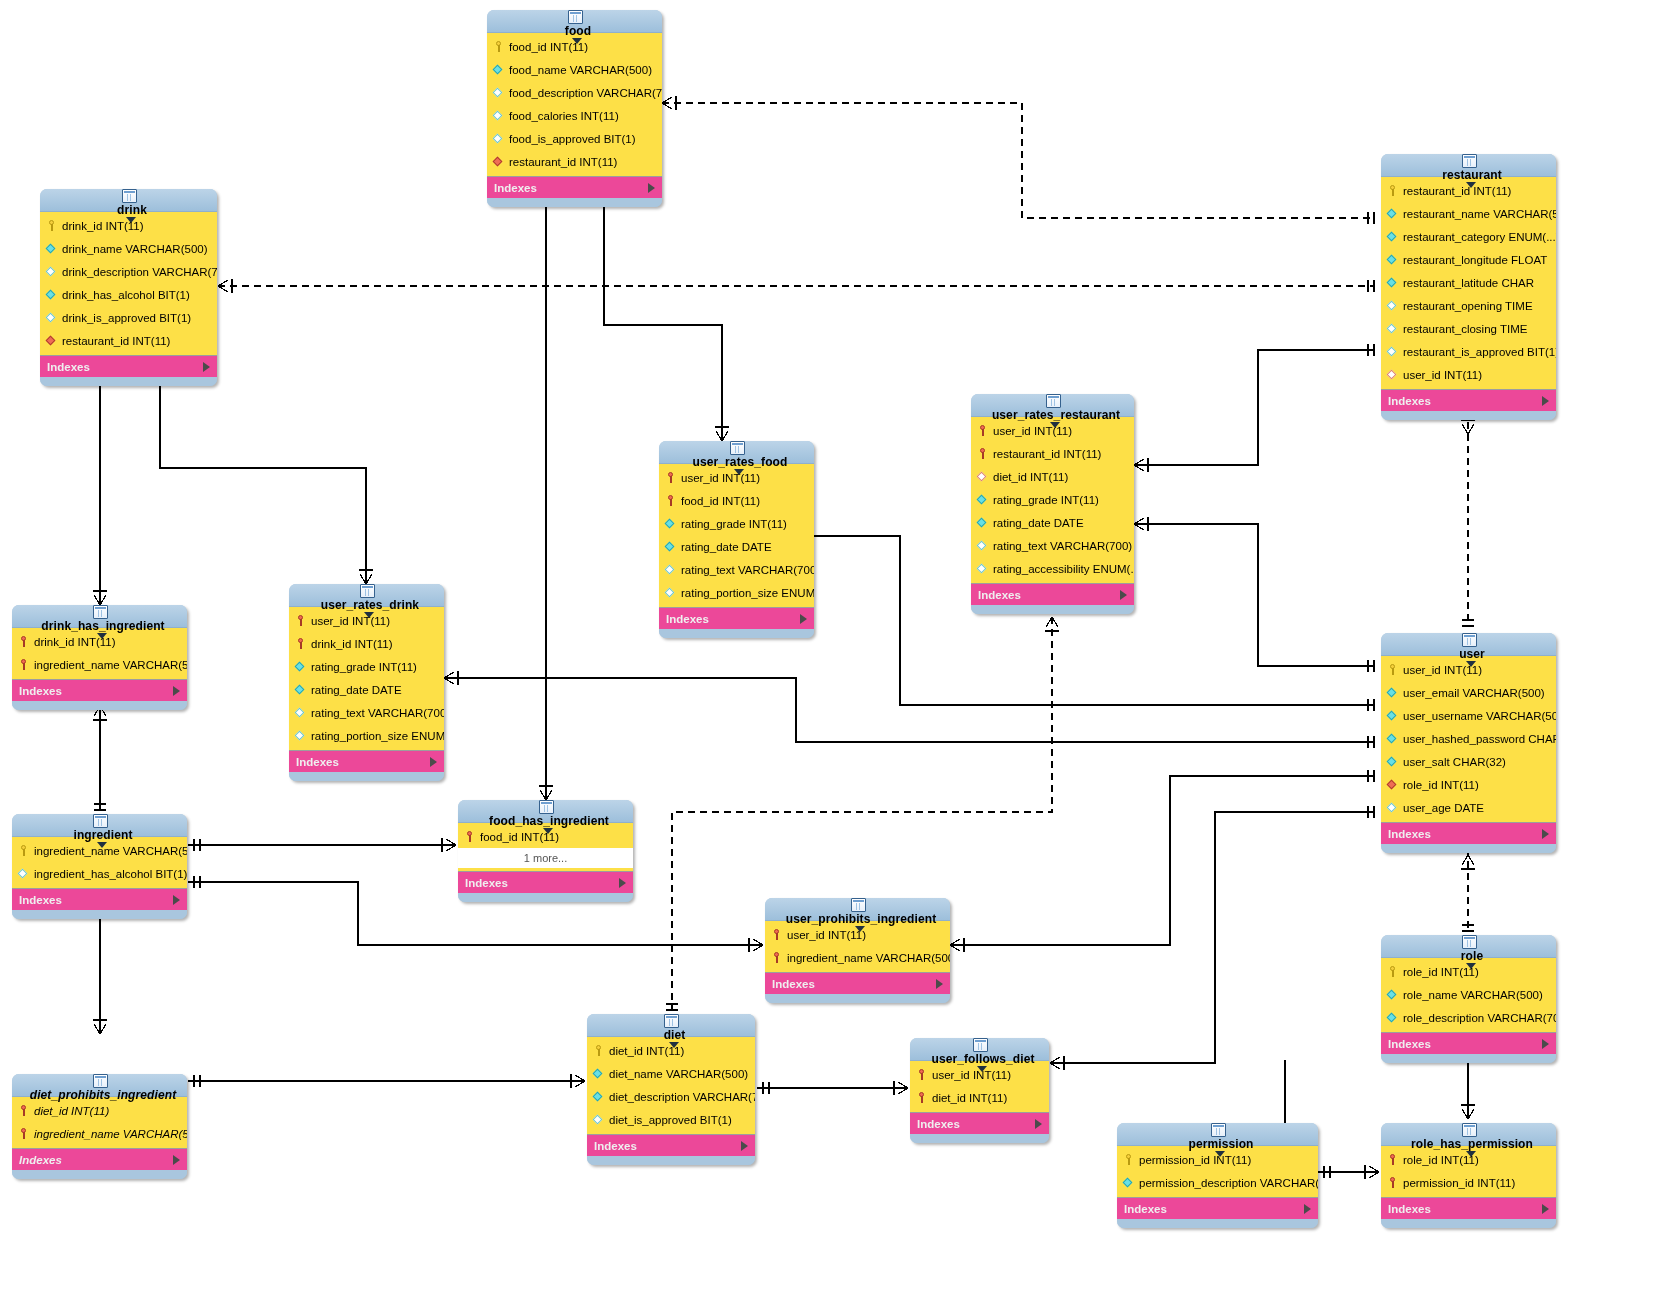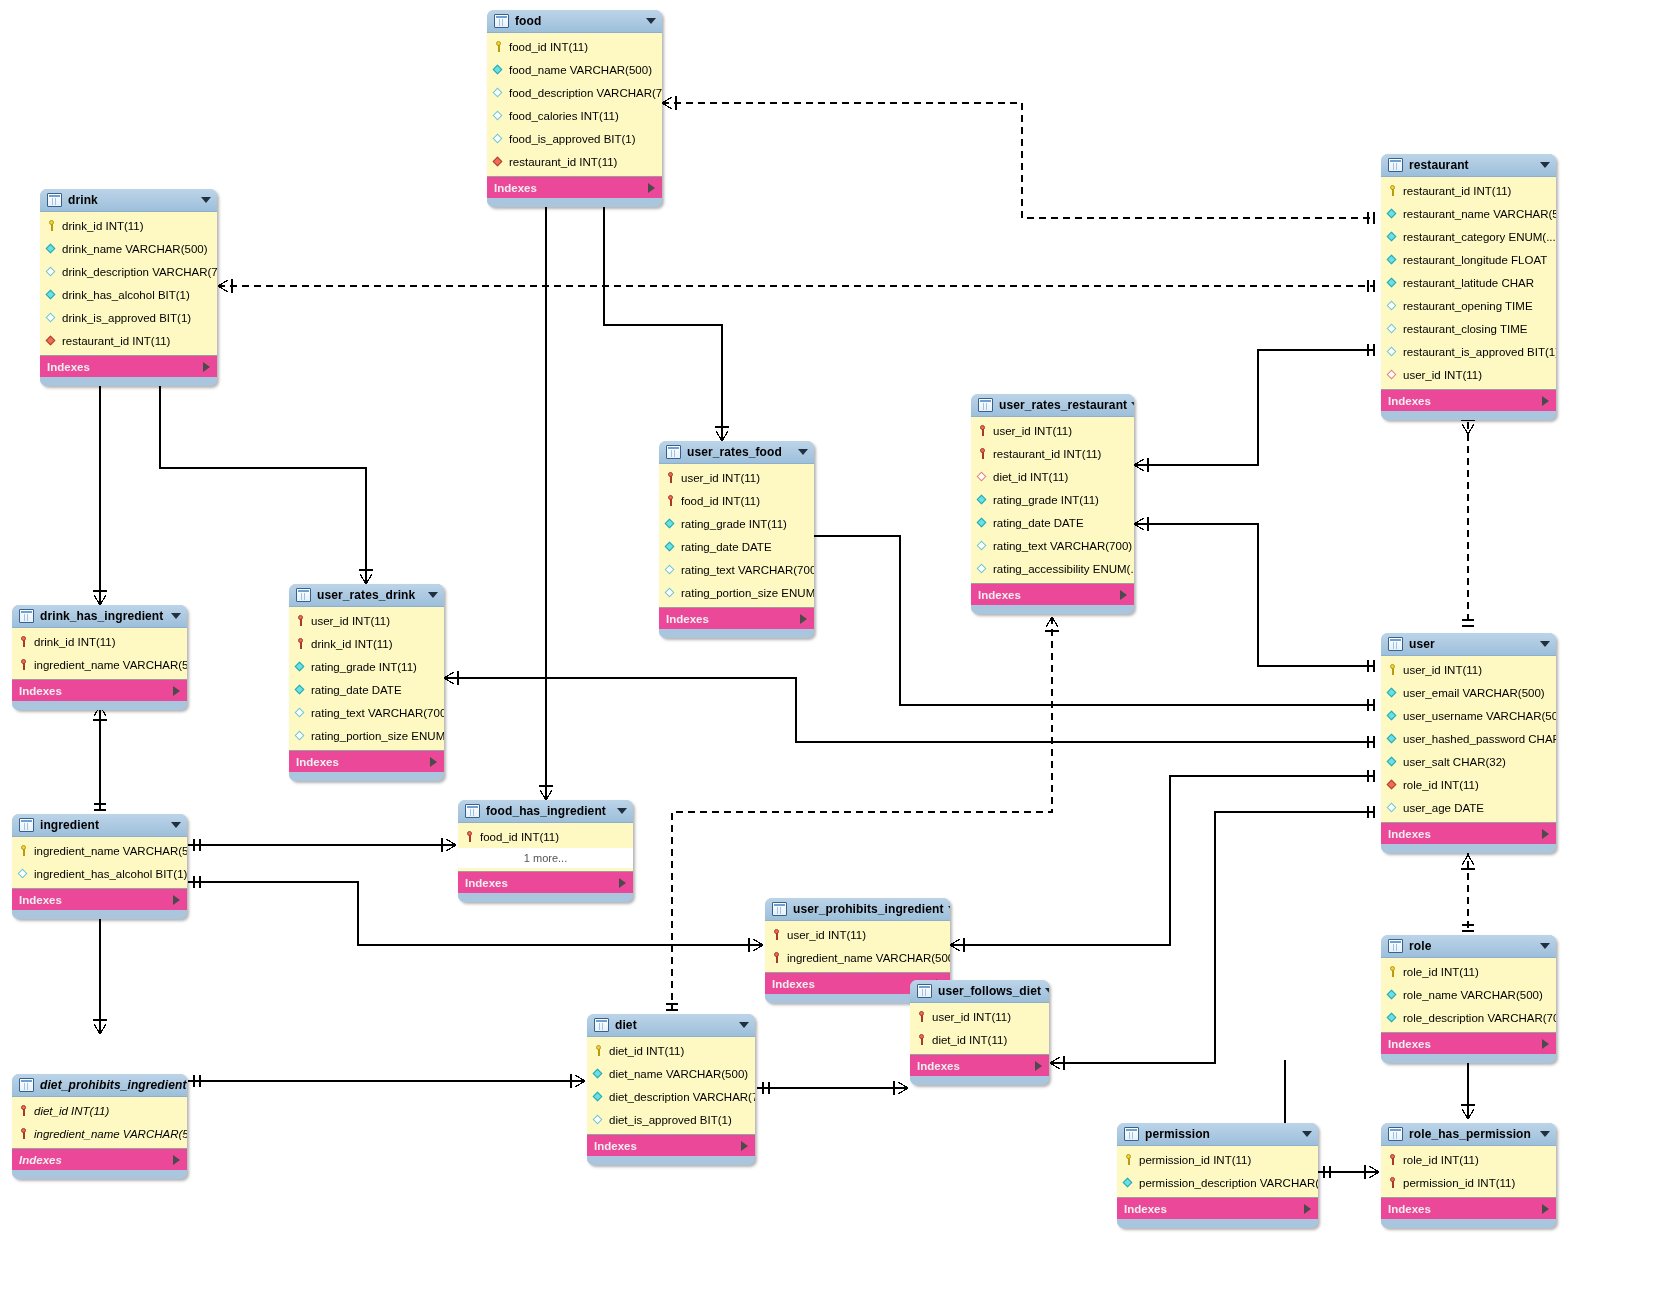--- a/index.html
+++ b/index.html
@@ -26,20 +26,21 @@
   }
   .tbl-head{
     height:22px;
     display:flex;align-items:center;
     padding:0 6px 0 7px;
     background:linear-gradient(#bcd4e8,#9dbfdb);
     border-bottom:1px solid #8fb0cc;
     font-weight:bold;
     font-size:12px;
     letter-spacing:.1px;
+    flex-direction:column;
   }
   .tbl-head .tname{flex:1 1 auto;margin-left:6px;white-space:nowrap;}
   .tbl-ico{
     width:13px;height:12px;flex:0 0 auto;
     border:1px solid #35618e;
     background:
       linear-gradient(#ffffff,#e7f0fa);
     position:relative;border-radius:1px;
   }
   .tbl-ico:before{
@@ -49,21 +50,21 @@
   .tbl-ico:after{
     content:"";position:absolute;left:4px;top:4px;bottom:1px;width:1px;
     background:#9ec2e3;box-shadow:3px 0 0 #9ec2e3;
   }
   .caret{
     width:0;height:0;flex:0 0 auto;
     border-left:5px solid transparent;border-right:5px solid transparent;
     border-top:6px solid #20303f;
     margin-left:4px;
   }
-  .cols{background:#fef9c3;padding:2px 0 3px 0;}
+  .cols{background:#fde047;padding:2px 0 3px 0;}
   .col{
     display:flex;align-items:center;
     height:23px;
     padding:0 6px 0 7px;
     white-space:nowrap;
     font-size:11.5px;
   }
   .col .cname{margin-left:6px;}
   .more{
     height:20px;display:flex;align-items:center;justify-content:center;
@@ -856,21 +857,21 @@
             <span class="m m-pkfk"></span>
             <span class="cname">ingredient_name VARCHAR(500)</span>
           </div>
         </div>
         <div class="idx">
           <span class="lbl">Indexes</span>
           <span class="arrow"></span>
         </div>
         <div class="foot"></div>
       </div>
-      <div class="tbl" style="left: 910px; top: 980px; width: 139px;">
+      <div class="tbl" style="left: 910px; top: 1038px; width: 139px;">
         <div class="tbl-head">
           <span class="tbl-ico"></span>
           <span class="tname">user_follows_diet</span>
           <span class="caret"></span>
         </div>
         <div class="cols">
           <div class="col">
             <span class="m m-pkfk"></span>
             <span class="cname">user_id INT(11)</span>
           </div>

